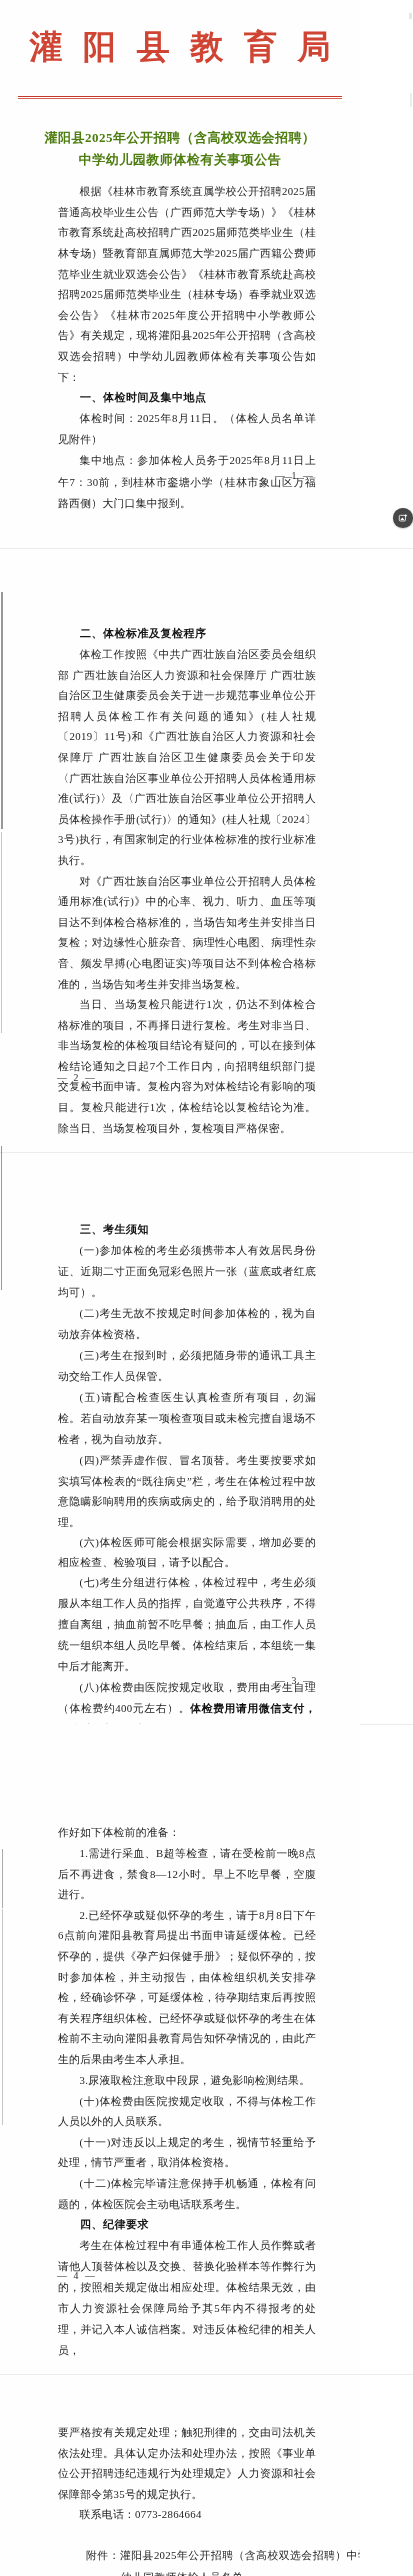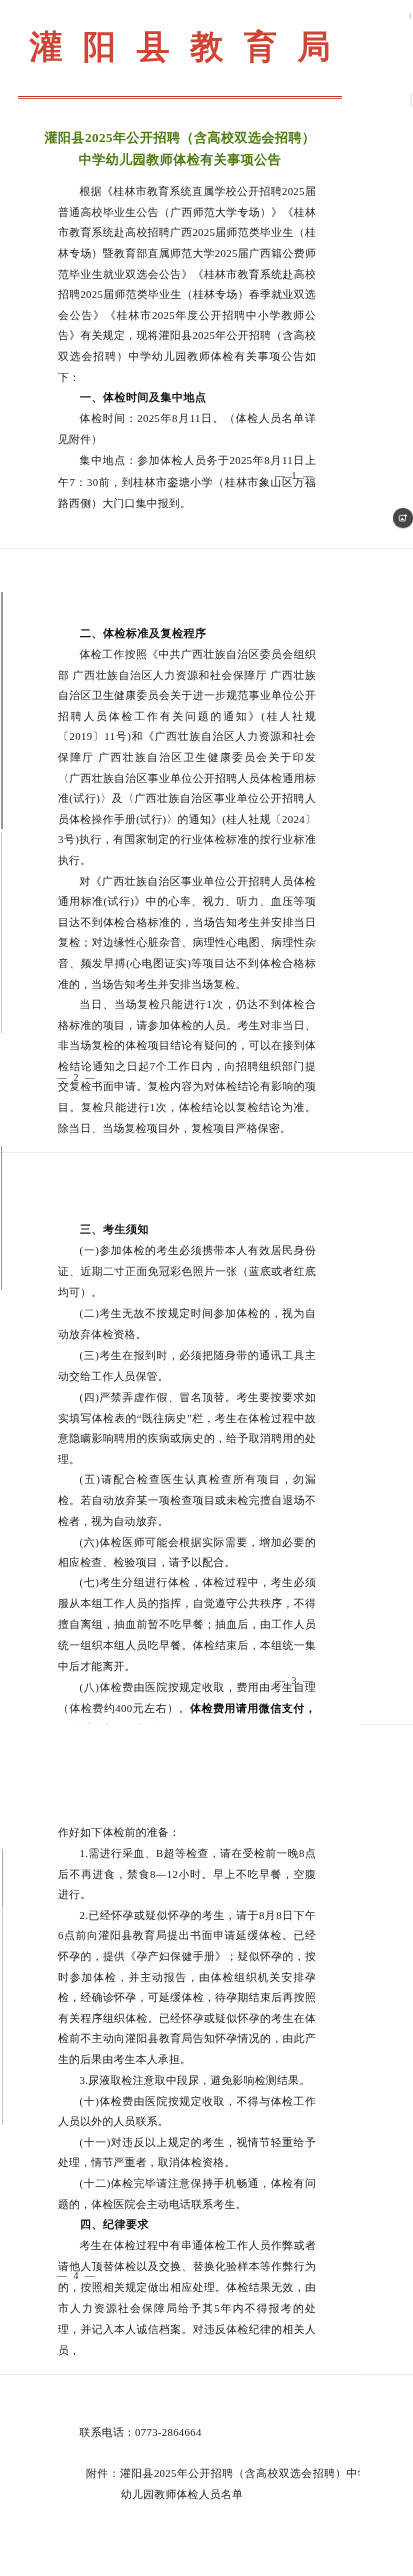--- a/index.html
+++ b/index.html
@@ -76,34 +76,34 @@
   </div>
   <div class="page-no right" style="top:470px;">— 1 —</div>
 </div>
 <div class="page-sep" style="top:548px;"></div>
 
 <div class="page" style="top:549px;height:603px;">
   <div class="content" style="padding-top:74px;">
     <p class="sec-heading">二、体检标准及复检程序</p>
     <p class="para indent" style="line-height:20.6px;">体检工作按照《中共广西壮族自治区委员会组织部 广西壮族自治区人力资源和社会保障厅 广西壮族自治区卫生健康委员会关于进一步规范事业单位公开招聘人员体检工作有关问题的通知》(桂人社规〔2019〕11号)和《广西壮族自治区人力资源和社会保障厅 广西壮族自治区卫生健康委员会关于印发〈广西壮族自治区事业单位公开招聘人员体检通用标准(试行)〉及〈广西壮族自治区事业单位公开招聘人员体检操作手册(试行)〉的通知》(桂人社规〔2024〕3号)执行，有国家制定的行业体检标准的按行业标准执行。</p>
     <p class="para indent" style="line-height:20.6px;">对《广西壮族自治区事业单位公开招聘人员体检通用标准(试行)》中的心率、视力、听力、血压等项目达不到体检合格标准的，当场告知考生并安排当日复检；对边缘性心脏杂音、病理性心电图、病理性杂音、频发早搏(心电图证实)等项目达不到体检合格标准的，当场告知考生并安排当场复检。</p>
-    <p class="para indent" style="line-height:20.6px;">当日、当场复检只能进行1次，仍达不到体检合格标准的项目，请参加体检的人员。考生对非当日、非当场复检的体检项目结论有疑问的，可以在接到体检结论通知之日起7个工作日内，向招聘组织部门提交复检书面申请。复检内容为对体检结论有影响的项目。复检只能进行1次，体检结论以复检结论为准。除当日、当场复检项目外，复检项目严格保密。</p>
+    <p class="para indent" style="line-height:20.6px;">当日、当场复检只能进行1次，仍达不到体检合格标准的项目，不再择日进行复检。考生对非当日、非当场复检的体检项目结论有疑问的，可以在接到体检结论通知之日起7个工作日内，向招聘组织部门提交复检书面申请。复检内容为对体检结论有影响的项目。复检只能进行1次，体检结论以复检结论为准。除当日、当场复检项目外，复检项目严格保密。</p>
   </div>
   <div class="page-no left" style="top:523px;">— 2 —</div>
 </div>
 <div class="page-sep" style="top:1152px;"></div>
 
 <div class="page" style="top:1153px;height:571px;">
   <div class="content" style="padding-top:66px;">
     <p class="sec-heading">三、考生须知</p>
     <p class="para indent">(一)参加体检的考生必须携带本人有效居民身份证、近期二寸正面免冠彩色照片一张（蓝底或者红底均可）。</p>
     <p class="para indent">(二)考生无故不按规定时间参加体检的，视为自动放弃体检资格。</p>
     <p class="para indent">(三)考生在报到时，必须把随身带的通讯工具主动交给工作人员保管。</p>
+    <p class="para indent">(五)请配合检查医生认真检查所有项目，勿漏检。若自动放弃某一项检查项目或未检完擅自退场不检者，视为自动放弃。</p>
     <p class="para indent" style="line-height:20.6px;">(四)严禁弄虚作假、冒名顶替。考生要按要求如实填写体检表的“既往病史”栏，考生在体检过程中故意隐瞒影响聘用的疾病或病史的，给予取消聘用的处理。</p>
-    <p class="para indent">(五)请配合检查医生认真检查所有项目，勿漏检。若自动放弃某一项检查项目或未检完擅自退场不检者，视为自动放弃。</p>
     <p class="para indent" style="line-height:20px;">(六)体检医师可能会根据实际需要，增加必要的相应检查、检验项目，请予以配合。</p>
     <p class="para indent">(七)考生分组进行体检，体检过程中，考生必须服从本组工作人员的指挥，自觉遵守公共秩序，不得擅自离组，抽血前暂不吃早餐；抽血后，由工作人员统一组织本组人员吃早餐。体检结束后，本组统一集中后才能离开。</p>
     <p class="para indent"><span>(八)体检费由医院按规定收取，费用由考生自理（体检费约400元左右）。</span><span class="bold-inline">体检费用请用微信支付，不接受其它支付方式。</span></p>
     <p class="para indent">(九)按医院要求，为了检测结果准确可信，请参加体检的人员</p>
   </div>
   <div class="page-no right" style="top:522px;">— 3 —</div>
 </div>
 <div class="page-sep" style="top:1724px;"></div>
 
 <div class="page" style="top:1724px;height:650px;">
@@ -117,20 +117,21 @@
     <p class="para indent" style="line-height:20.6px;">(十二)体检完毕请注意保持手机畅通，体检有问题的，体检医院会主动电话联系考生。</p>
     <p class="sec-heading">四、纪律要求</p>
     <p class="para indent">考生在体检过程中有串通体检工作人员作弊或者请他人顶替体检以及交换、替换化验样本等作弊行为的，按照相关规定做出相应处理。体检结果无效，由市人力资源社会保障局给予其5年内不得报考的处理，并记入本人诚信档案。对违反体检纪律的相关人员，</p>
   </div>
   <div class="page-no left" style="top:546px;">— 4 —</div>
 </div>
 <div class="page-sep" style="top:2374px;"></div>
 
 <div class="page" style="top:2375px;height:554px;">
   <div class="content" style="padding-top:47px;">
+    <p class="para" style="line-height:20.6px;">要严格按有关规定处理；触犯刑律的，交由司法机关依法处理。具体认定办法和处理办法，按照《事业单位公开招聘违纪违规行为处理规定》人力资源和社会保障部令第35号的规定执行。</p>
     <p class="para indent">联系电话：0773-2864664</p>
     <p class="para attachment" style="line-height:21.6px;">附件：灌阳县2025年公开招聘（含高校双选会招聘）中学幼儿园教师体检人员名单</p>
   </div>
 
 </div>
 
 <div class="fab" style="top:508px;left:393px;">
   <svg width="10.3" height="10.3" viewBox="0 0 20 20">
     <rect x="2.5" y="4.5" width="12" height="11" rx="2" fill="none" stroke="#ffffff" stroke-width="1.6"></rect>
     <path d="M4.5 13.5 L8.5 8.5 L12.5 13.5 Z" fill="#ffffff"></path>

